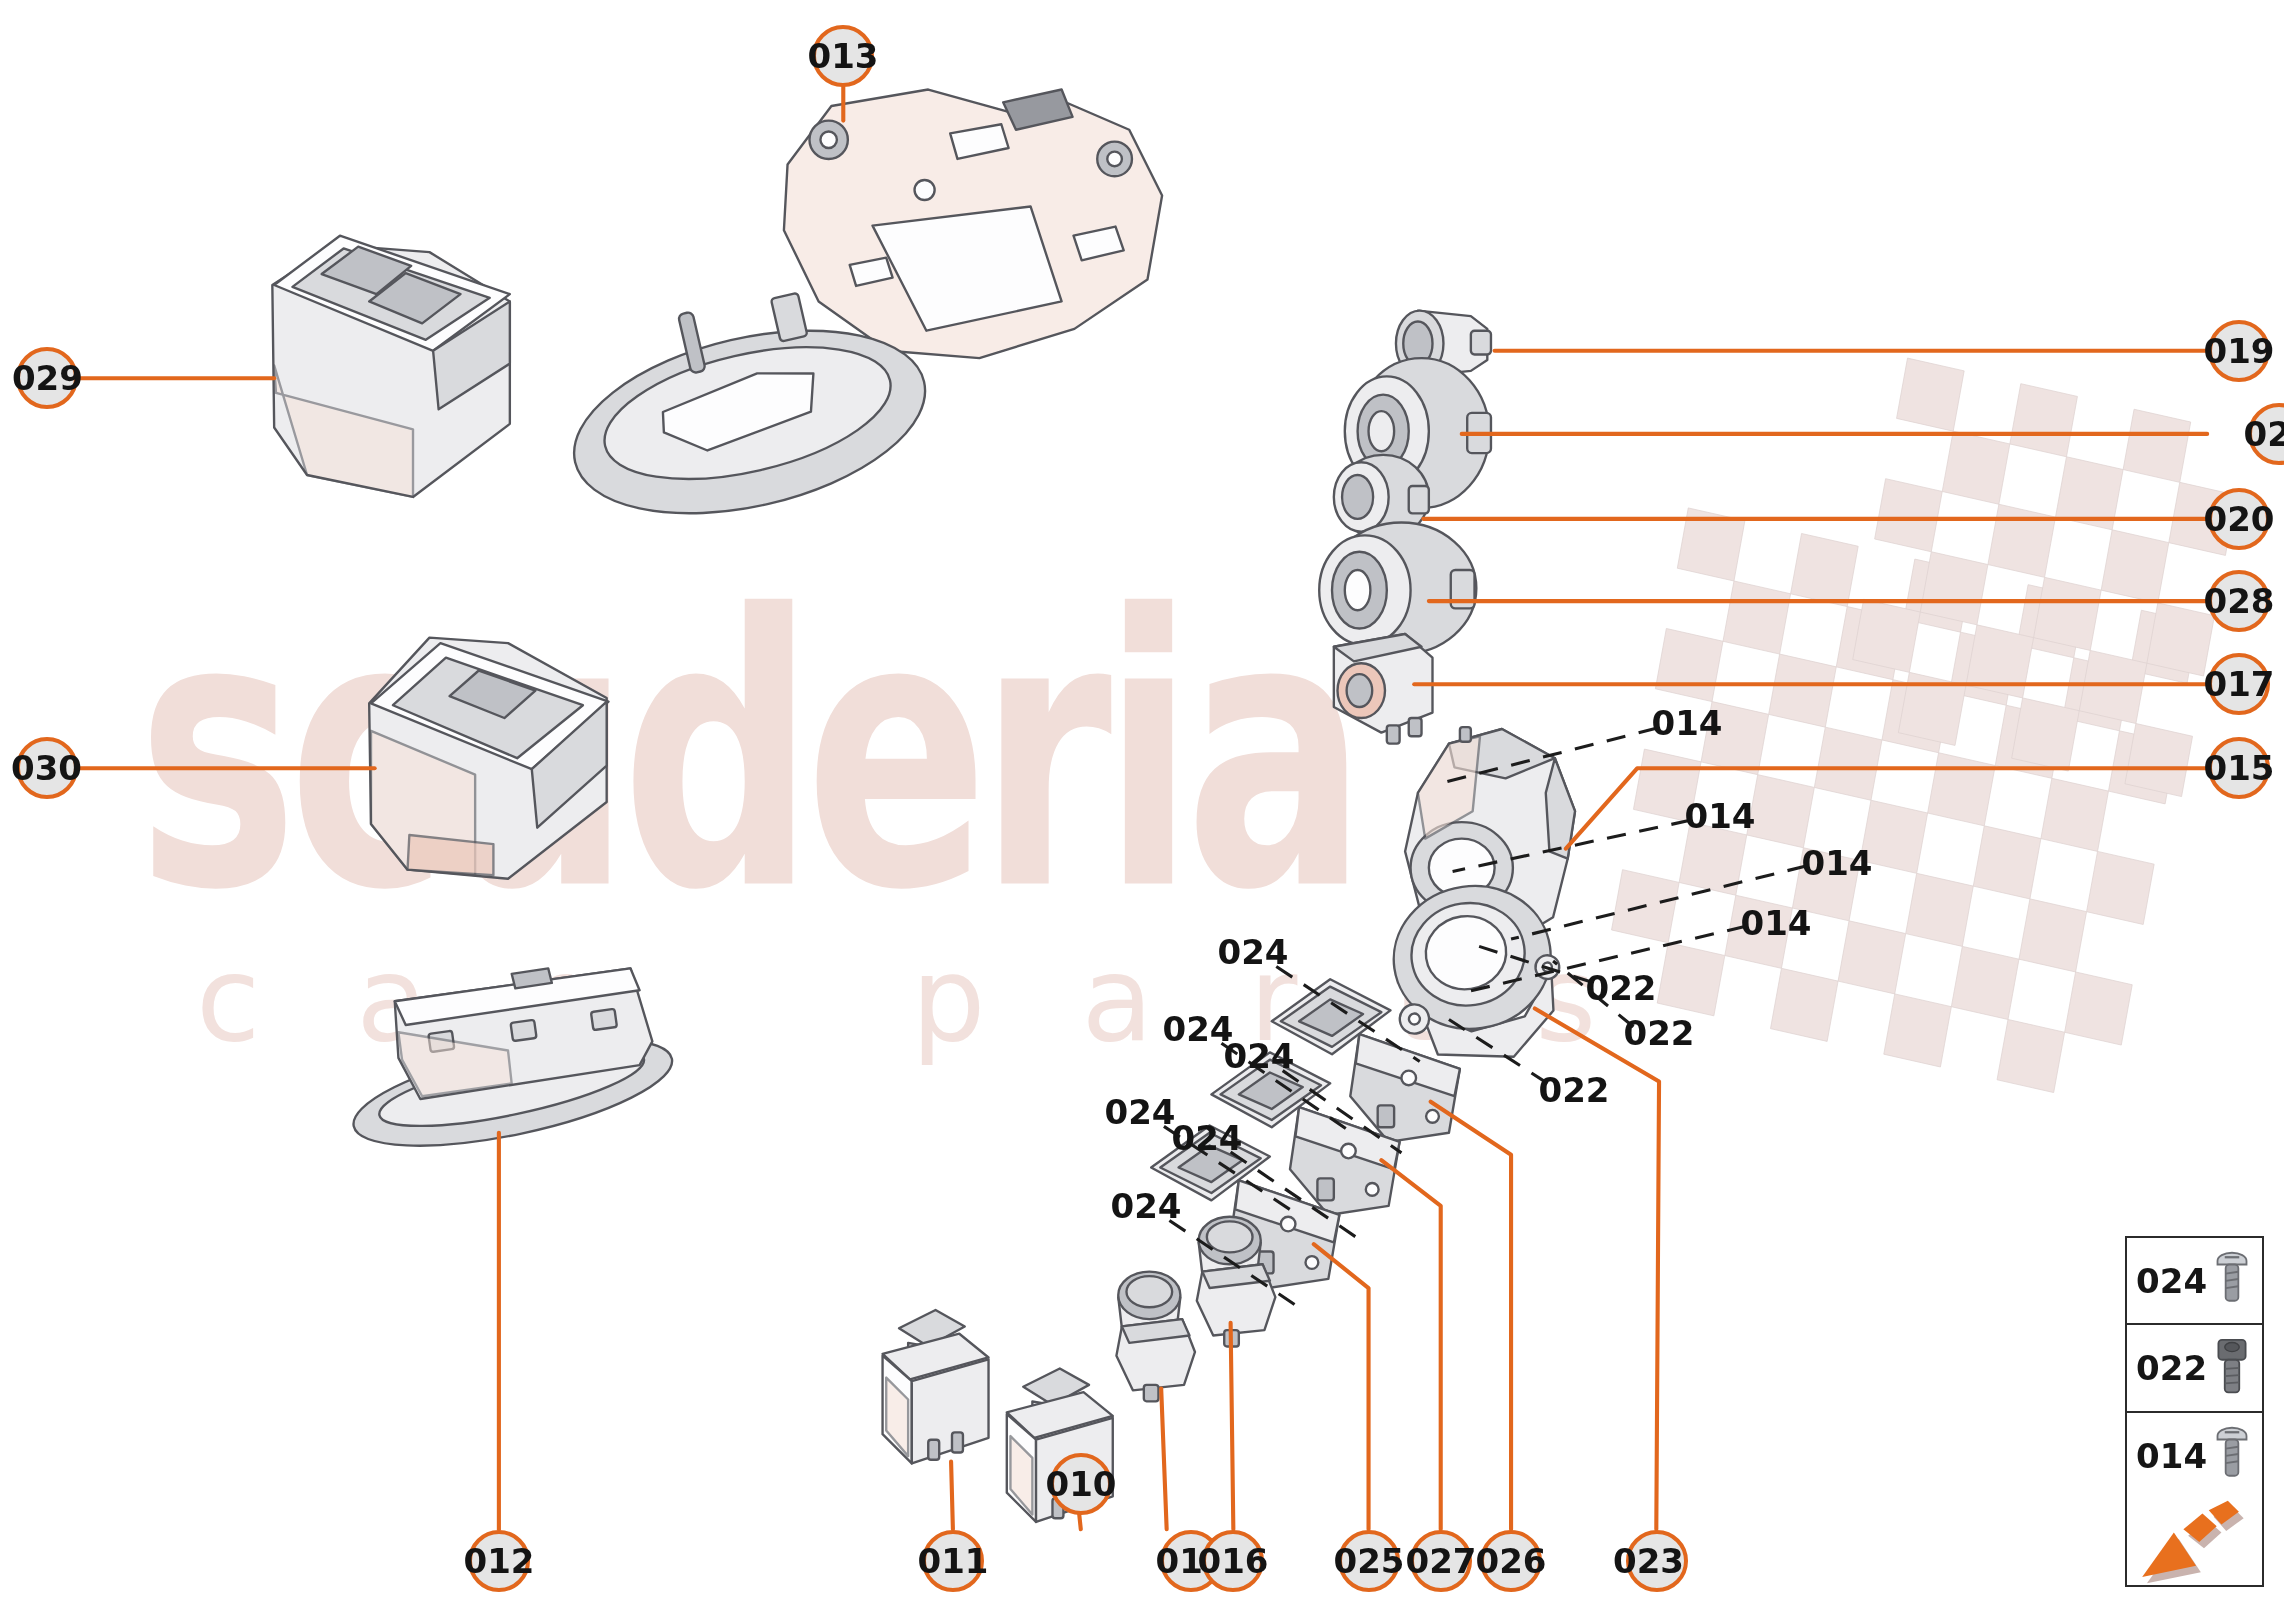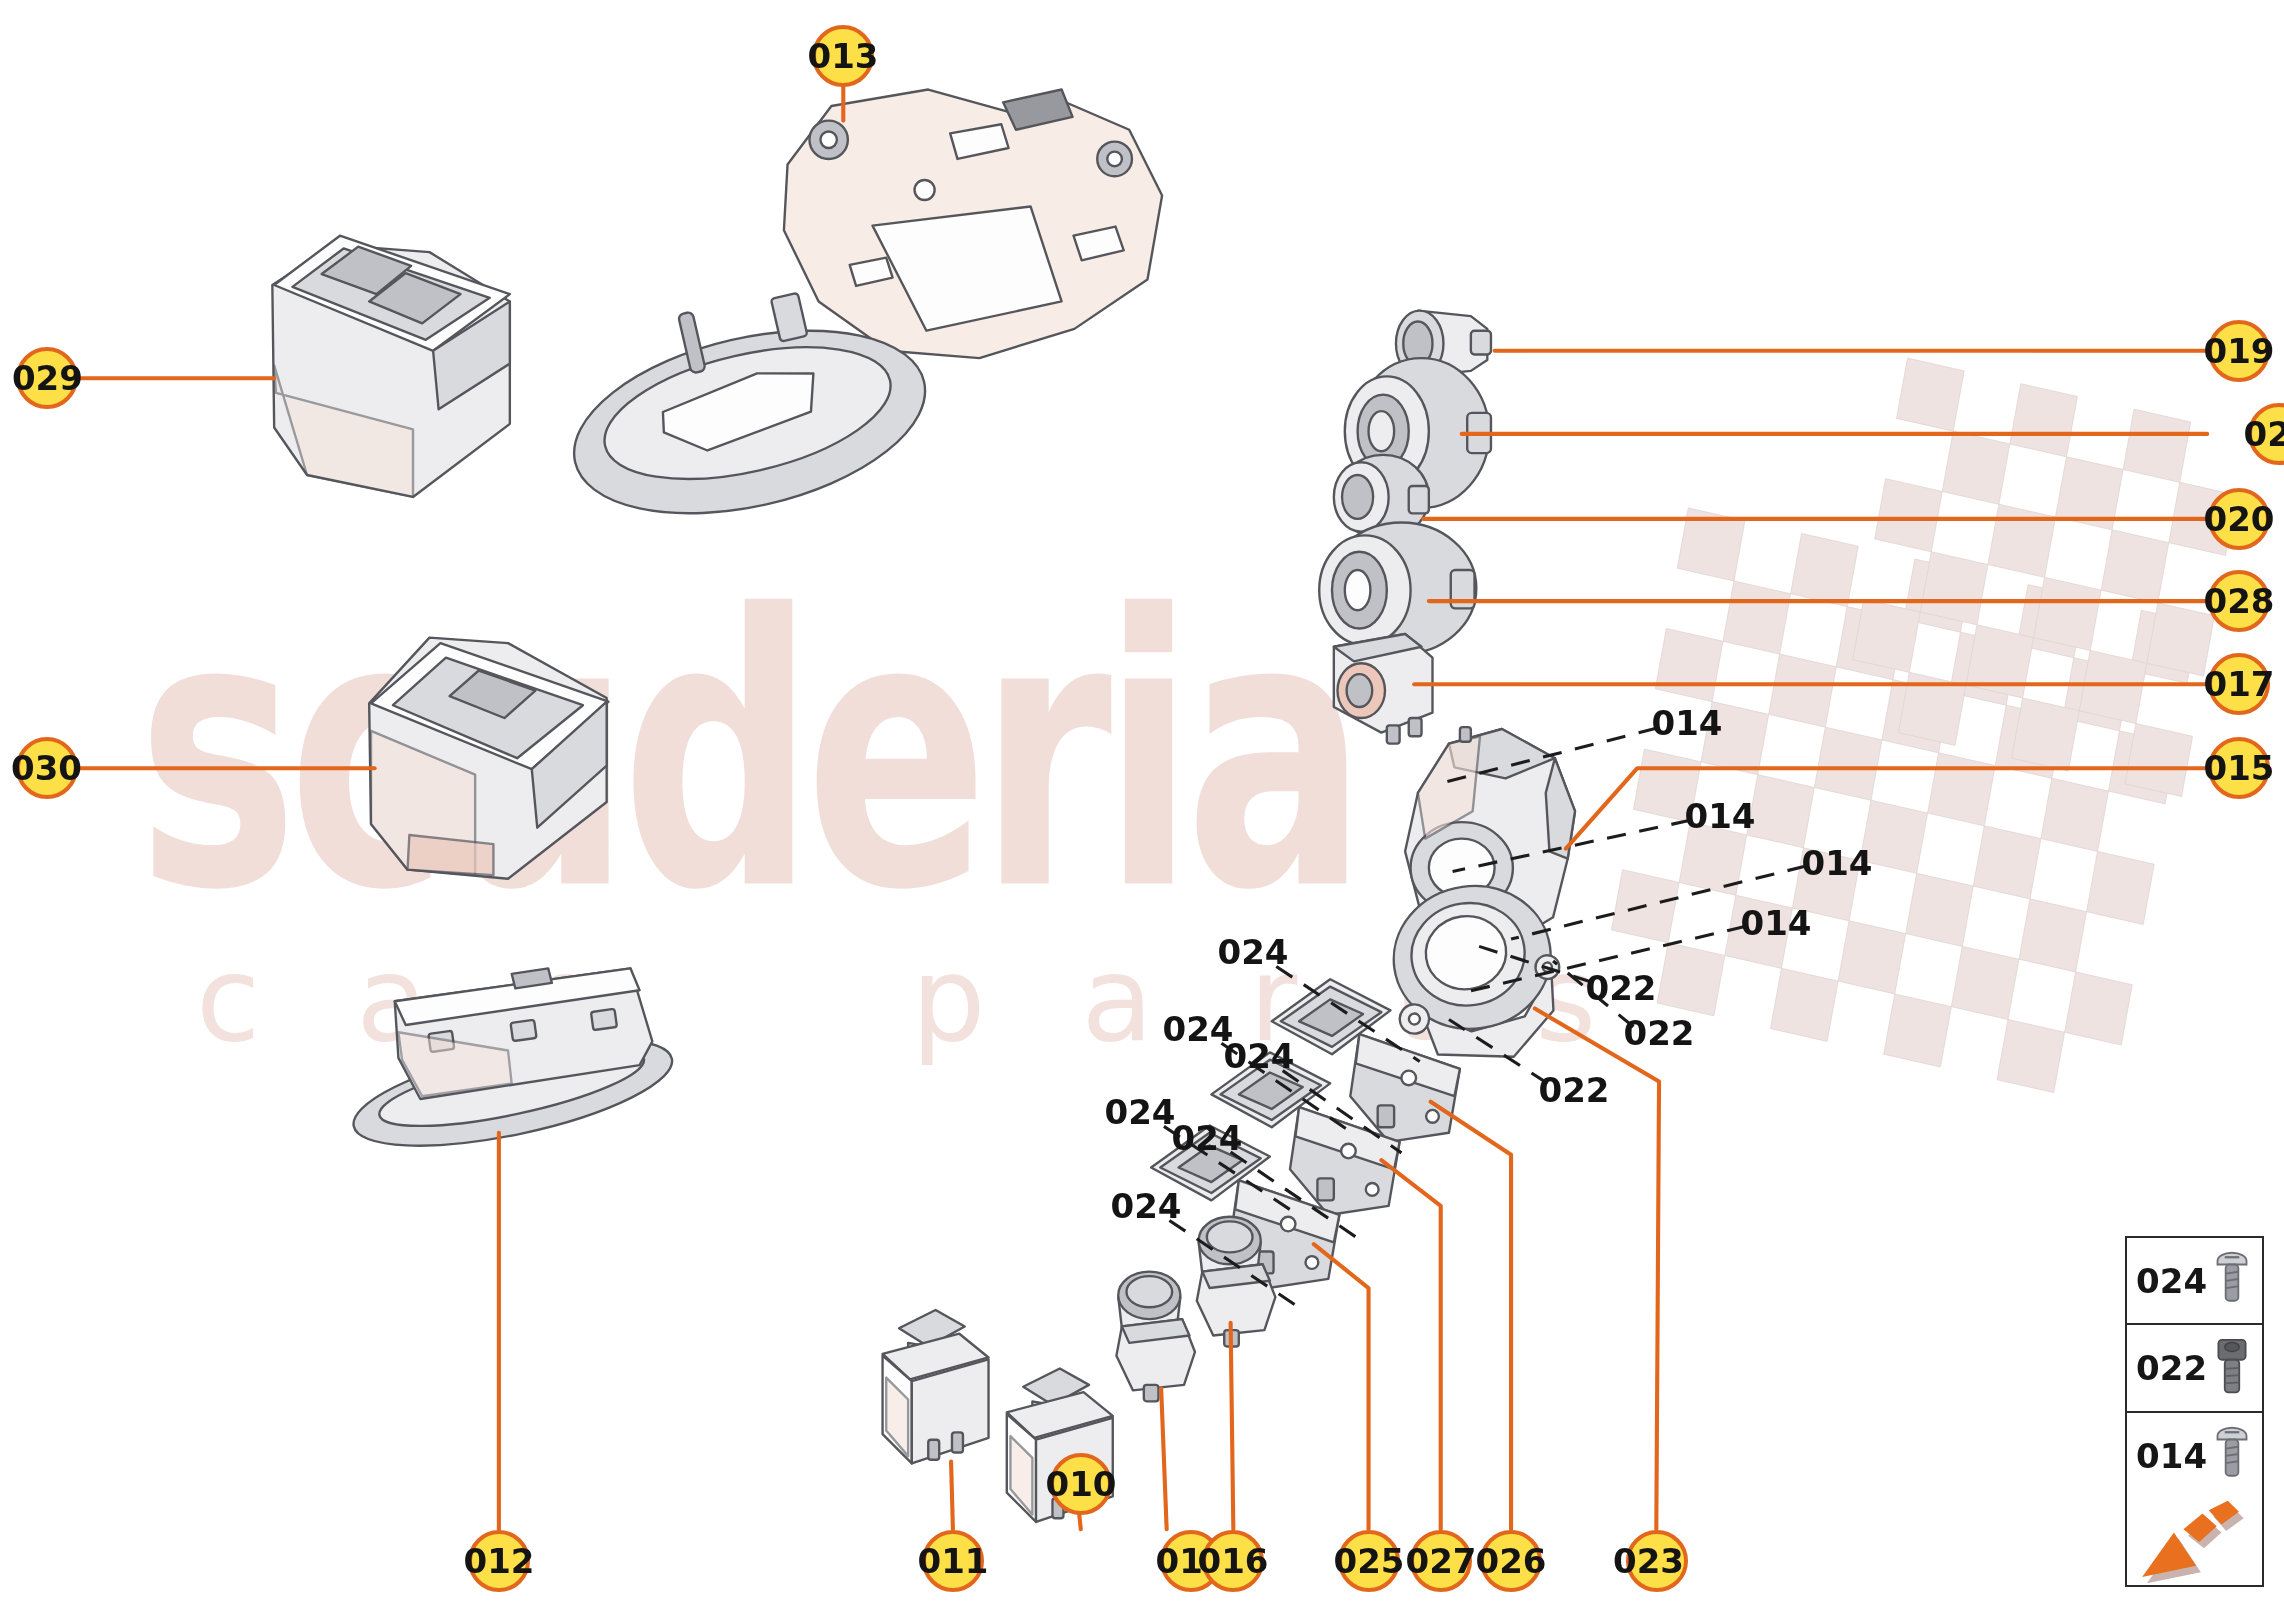--- a/index.html
+++ b/index.html
@@ -13,21 +13,21 @@
        word-spacing:110px;white-space:nowrap;z-index:0;user-select:none}
   
   #art{position:absolute;left:0;top:0;z-index:1}
   #art .p{stroke:#55565c;stroke-width:2.6;stroke-linejoin:round;stroke-linecap:round}
   .f0{fill:#fdfdfe}.f1{fill:#ededef}.f2{fill:#d9dadd}.f3{fill:#bfc1c6}.f4{fill:#97999f}
   .fpk{fill:#f6e3da}.fp2{fill:#ecc7ba}
   .leader{fill:none;stroke-width:4.5;stroke-linejoin:round;stroke-linecap:round}
   .dashln{fill:none;stroke:#1c1c1c;stroke-width:3.4;stroke-dasharray:21 15;stroke-linecap:butt}
   .check{stroke:#ded2d1;stroke-width:.8}
   
-  .callout{position:absolute;width:62px;height:62px;border-radius:50%;background:#fde047;
+  .callout{position:absolute;width:62px;height:62px;border-radius:50%;background:#e5e5e5;
            display:flex;align-items:center;justify-content:center;z-index:3;
            font-size:34px;font-weight:bold;color:#141414;box-sizing:border-box;cursor:pointer}
   
   .reflabel{position:absolute;transform:translate(-50%,-50%);font-size:34px;font-weight:600;
             color:#141414;z-index:3;white-space:nowrap}
   
   .legend{position:absolute;left:2125px;top:1236px;width:139px;height:351px;background:#fff;
           border:2.7px solid #2b2b2b;box-sizing:border-box;z-index:3;display:flex;flex-direction:column}
   .lrow{flex:1;display:flex;align-items:center;justify-content:space-between;
         border-bottom:2.7px solid #2b2b2b;padding:0 9.1px;box-sizing:border-box}

